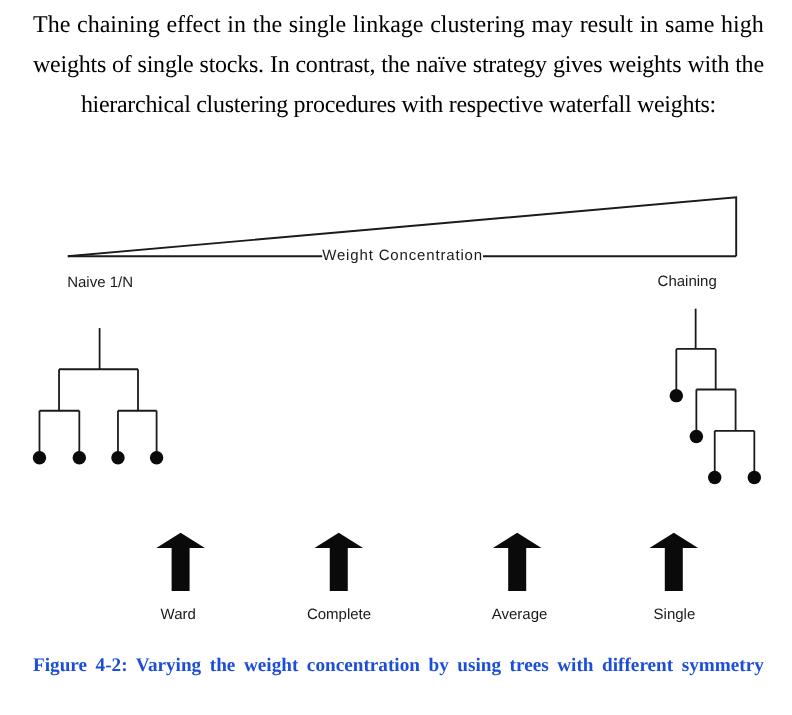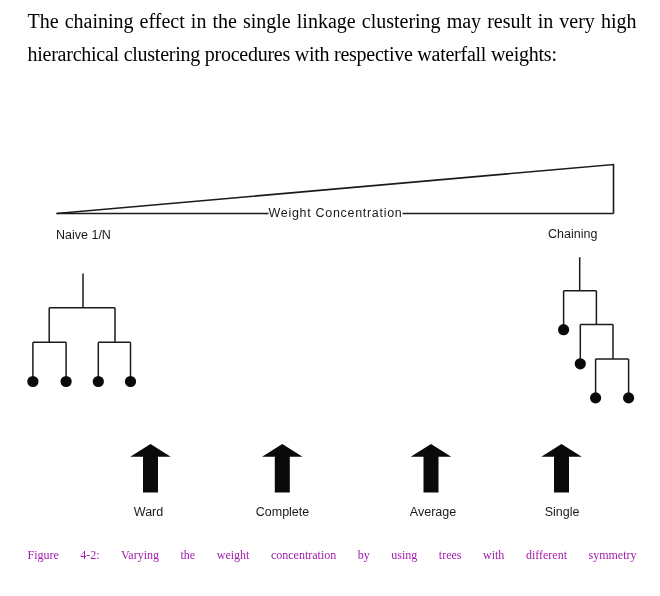--- a/index.html
+++ b/index.html
@@ -3,32 +3,33 @@
 <meta charset="utf-8">
 <style>
   html,body{margin:0;padding:0;}
   body{width:660px;height:596px;background:#ffffff;overflow:hidden;position:relative;}
   .bodytext{
     position:absolute; left:27.5px; top:4.5px; width:609px;
     font-family:"Liberation Serif", serif;
     font-size:20px; line-height:33px; color:#000;
   }
   .jline{text-align:justify; text-align-last:justify;}
-  .lline{text-align:left;}
+  .lline{text-align:center;}
   .caption{
     position:absolute; left:27.5px; top:545.2px; width:609px;
     font-family:"Liberation Serif", serif;
-    font-weight:normal; font-size:12px; line-height:20.5px; color:#a21caf;
+    font-weight:bold; font-size:16px; line-height:20.5px; color:#1d4ed8;
   }
   svg{position:absolute; left:0; top:0;}
 </style>
 </head>
 <body>
 <div class="bodytext">
-  <div class="jline">The chaining effect in the single linkage clustering may result in very high</div>
+  <div class="jline">The chaining effect in the single linkage clustering may result in same high</div>
+  <div class="jline" style="letter-spacing:-0.2px">weights of single stocks. In contrast, the naïve strategy gives weights with the</div>
   <div class="lline" style="letter-spacing:-0.25px">hierarchical clustering procedures with respective waterfall weights:</div>
 </div>
 
 <svg width="660" height="536" viewBox="0 0 660 536" xmlns="http://www.w3.org/2000/svg">
   <g stroke="#1a1a1a" stroke-width="1.6" fill="none">
 
     <path d="M 56.5 213.5 L 613.5 164.5 L 613.5 213.5"></path>
     <path d="M 56.5 213.5 H 268.5"></path>
     <path d="M 402.5 213.5 H 613.5"></path>
   </g>

